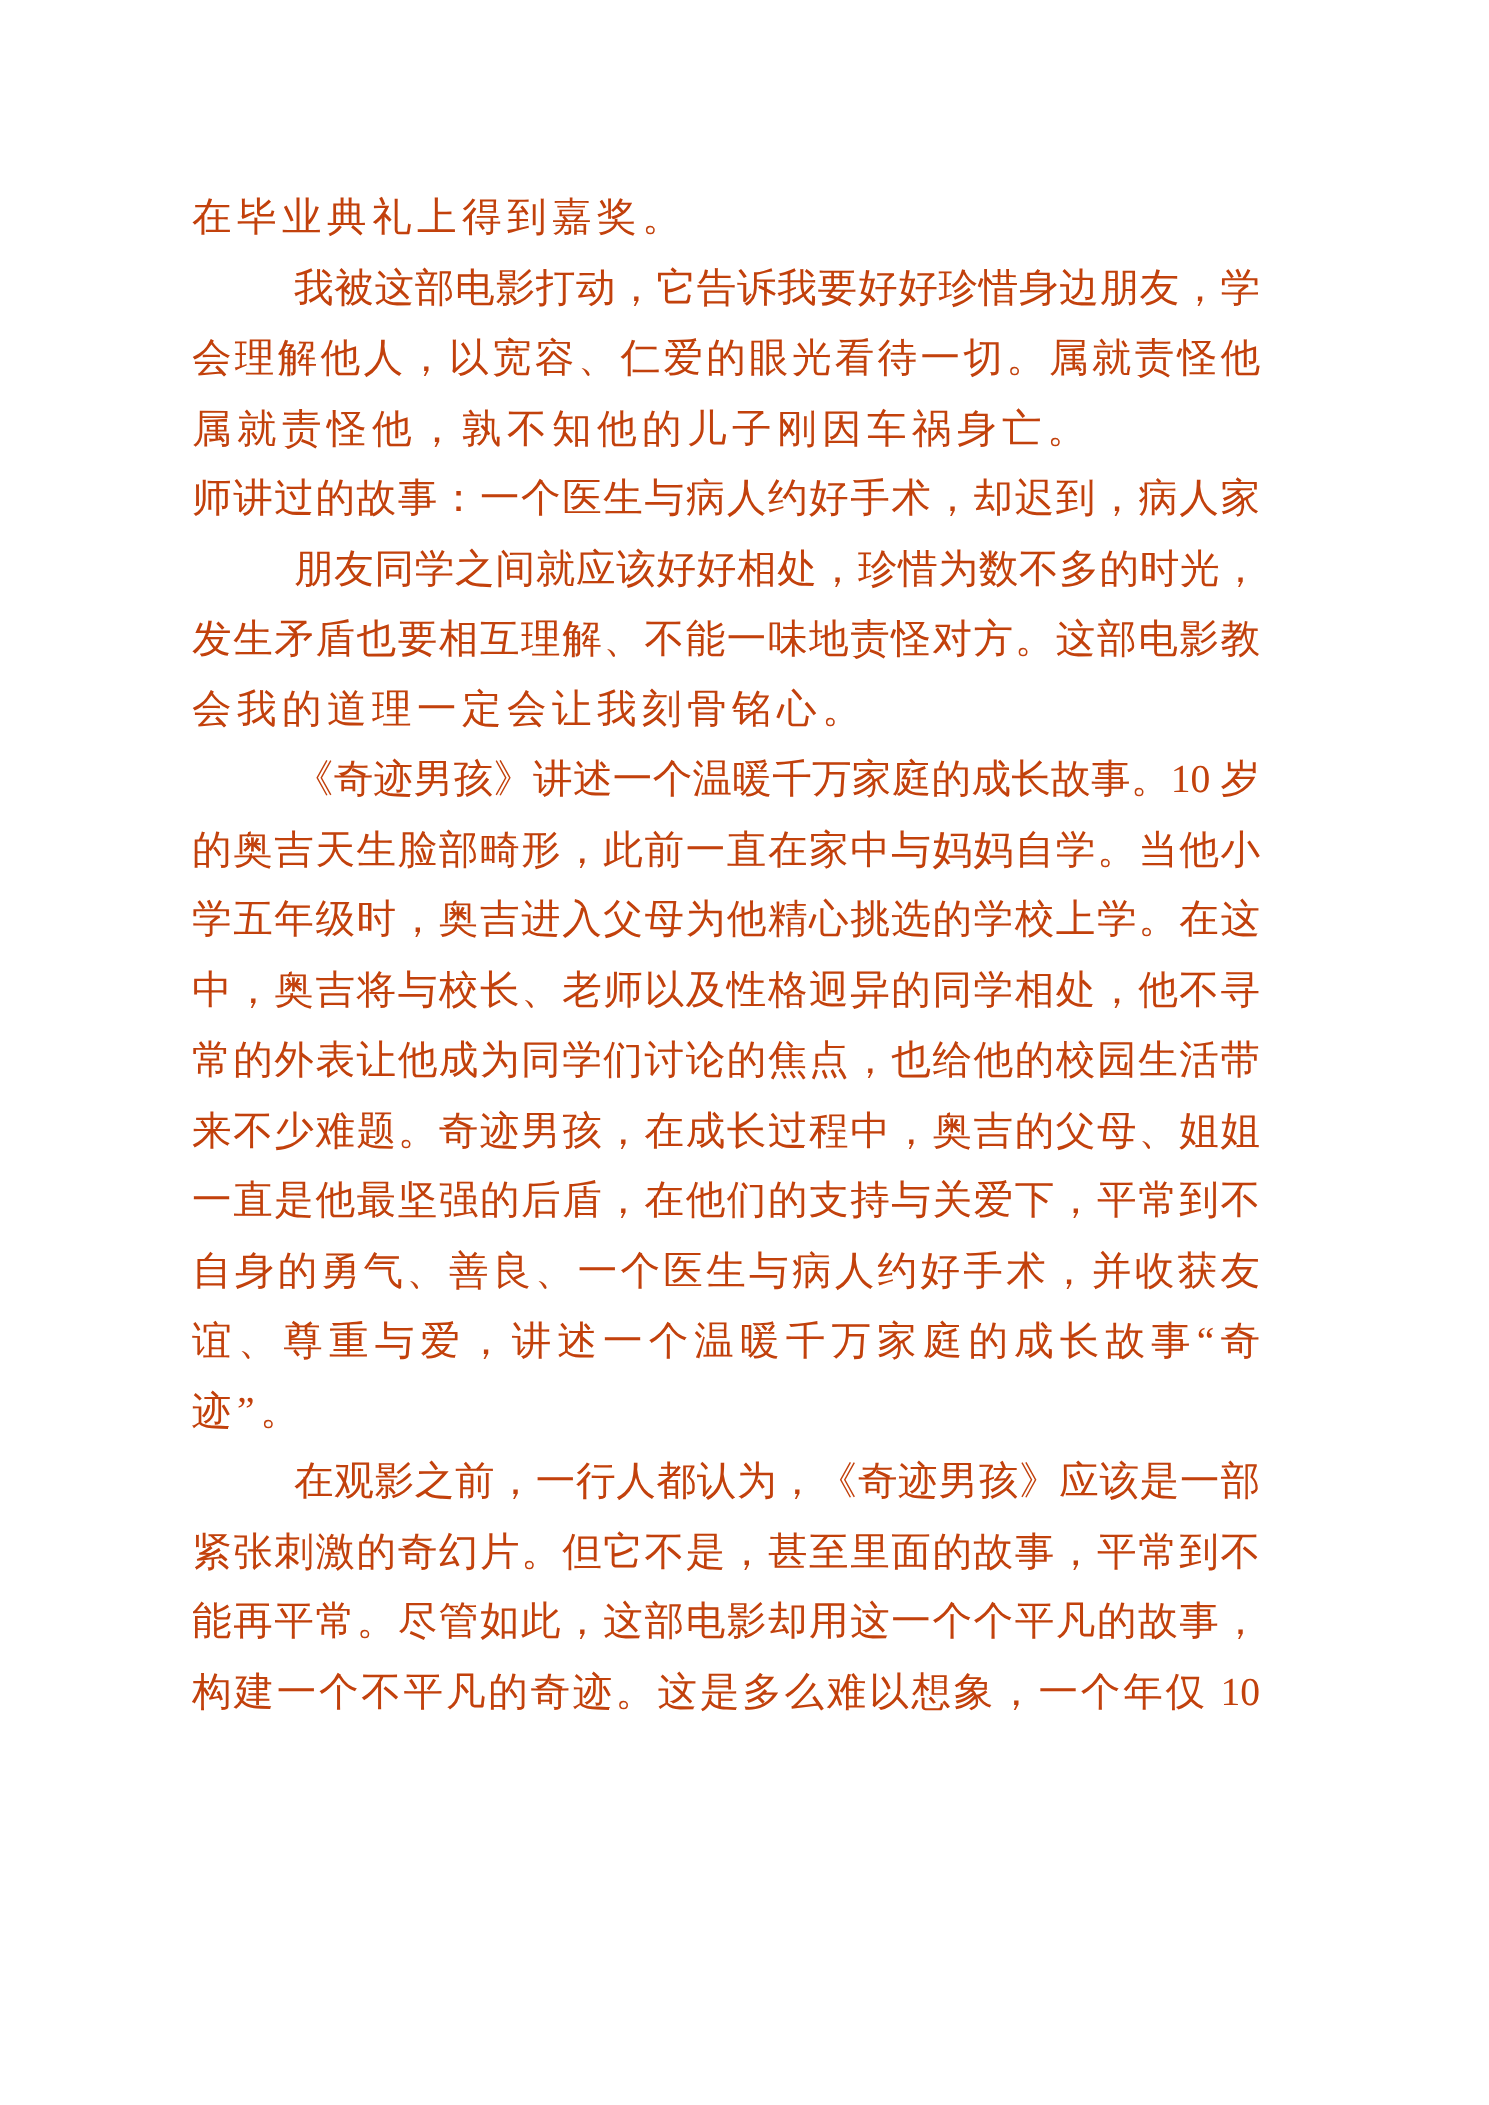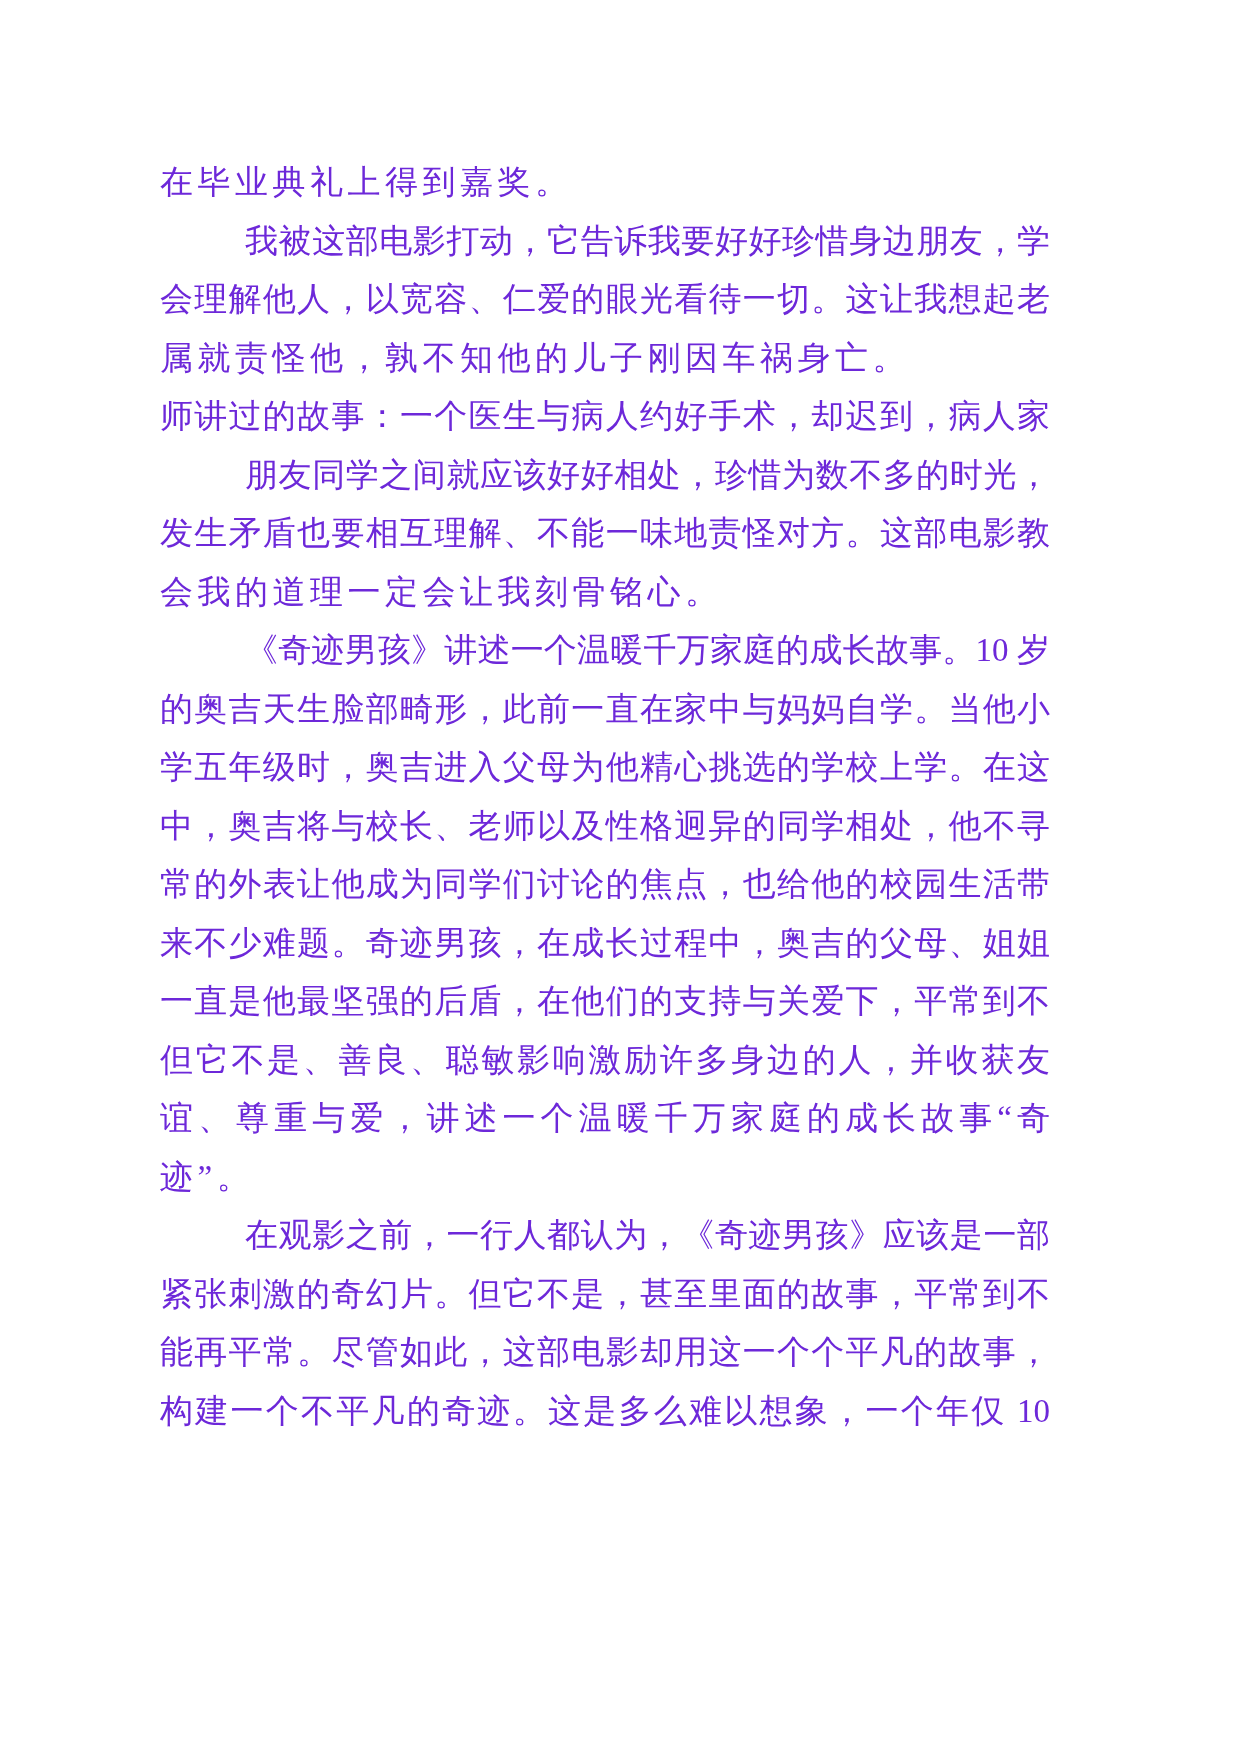--- a/index.html
+++ b/index.html
@@ -23,21 +23,21 @@
   .content {
     position: absolute;
     left: 160px;
     top: 153px;
     width: 890px;
   }
   .line {
     height: 58.5px;
     line-height: 58.5px;
     font-size: 33px;
-    color: #6d28d9;
+    color: #c2410c;
     overflow: visible;
     white-space: nowrap;
   }
   
   .line.j {
     white-space: normal;
     text-align: justify;
     text-align-last: justify;
     letter-spacing: 0;
   }
@@ -51,34 +51,34 @@
     text-indent: 85px;
   }
 </style>
 </head>
 <body>
 
 <div class="page">
   <div class="content">
       <div class="line n">在毕业典礼上得到嘉奖。</div>
       <div class="line j ind">我被这部电影打动，它告诉我要好好珍惜身边朋友，学</div>
-      <div class="line j">会理解他人，以宽容、仁爱的眼光看待一切。这让我想起老</div>
+      <div class="line j">会理解他人，以宽容、仁爱的眼光看待一切。属就责怪他</div>
       <div class="line n">属就责怪他，孰不知他的儿子刚因车祸身亡。</div>
       <div class="line j">师讲过的故事：一个医生与病人约好手术，却迟到，病人家</div>
       <div class="line j ind">朋友同学之间就应该好好相处，珍惜为数不多的时光，</div>
       <div class="line j">发生矛盾也要相互理解、不能一味地责怪对方。这部电影教</div>
       <div class="line n">会我的道理一定会让我刻骨铭心。</div>
       <div class="line j ind">《奇迹男孩》讲述一个温暖千万家庭的成长故事。10 岁</div>
       <div class="line j">的奥吉天生脸部畸形，此前一直在家中与妈妈自学。当他小</div>
       <div class="line j">学五年级时，奥吉进入父母为他精心挑选的学校上学。在这</div>
       <div class="line j">中，奥吉将与校长、老师以及性格迥异的同学相处，他不寻</div>
       <div class="line j">常的外表让他成为同学们讨论的焦点，也给他的校园生活带</div>
       <div class="line j">来不少难题。奇迹男孩，在成长过程中，奥吉的父母、姐姐</div>
       <div class="line j">一直是他最坚强的后盾，在他们的支持与关爱下，平常到不</div>
-      <div class="line j">但它不是、善良、聪敏影响激励许多身边的人，并收获友</div>
+      <div class="line j">自身的勇气、善良、一个医生与病人约好手术，并收获友</div>
       <div class="line j">谊、尊重与爱，讲述一个温暖千万家庭的成长故事“奇</div>
       <div class="line n">迹”。</div>
       <div class="line j ind">在观影之前，一行人都认为，《奇迹男孩》应该是一部</div>
       <div class="line j">紧张刺激的奇幻片。但它不是，甚至里面的故事，平常到不</div>
       <div class="line j">能再平常。尽管如此，这部电影却用这一个个平凡的故事，</div>
       <div class="line j">构建一个不平凡的奇迹。这是多么难以想象，一个年仅 10</div>
     </div>
 </div>
 
 </body></html>

